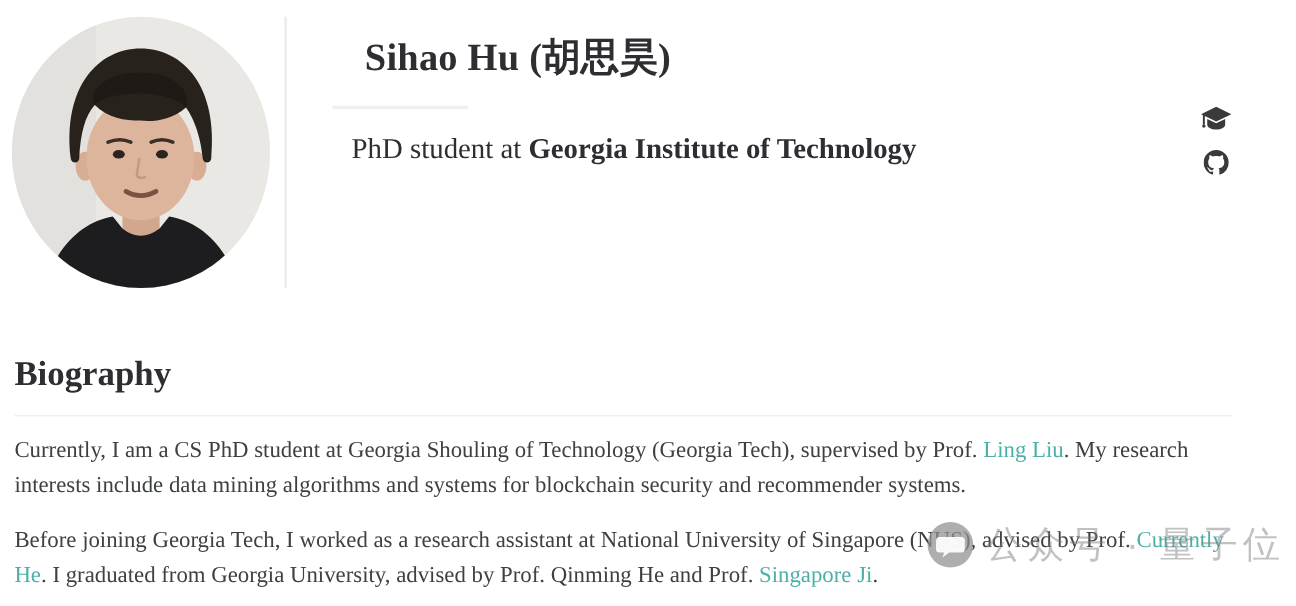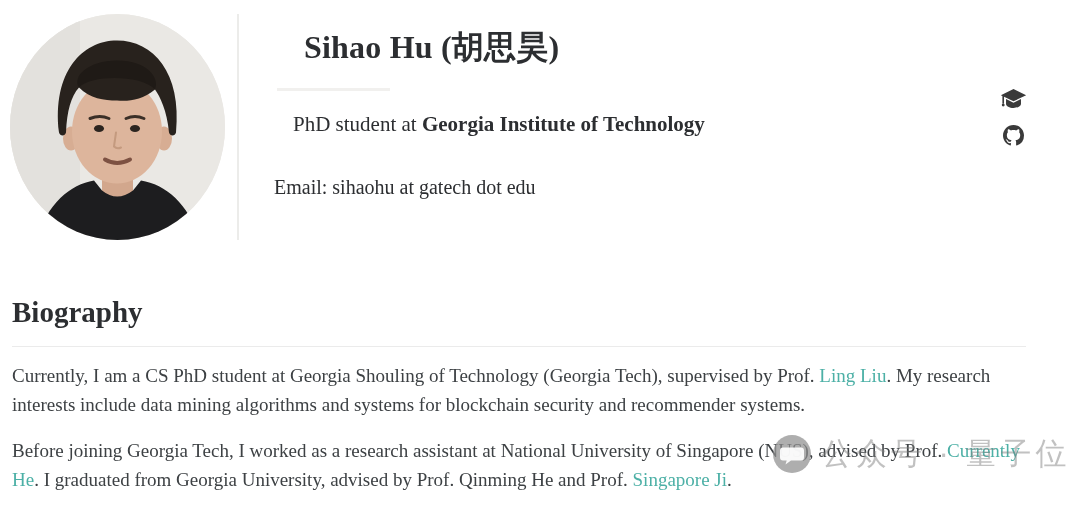--- a/index.html
+++ b/index.html
@@ -16,21 +16,21 @@
   .avatar{position:absolute; left:10px; top:14px; width:215px; height:226px;
           border-radius:50%; overflow:hidden; background:#eae8e4;}
   .avatar svg{display:block; width:100%; height:100%;}
 
   .v-divider{position:absolute; left:237px; top:14px; width:2px; height:226px; background:var(--divider);}
 
   .page-title{position:absolute; left:275px; top:26px; font-size:32px; font-weight:700;
               color:var(--heading); letter-spacing:.2px; white-space:nowrap;margin-left:29px;}
   .name-rule{position:absolute; left:277px; top:88px; width:113px; height:3px; background:#f1f0ee;}
 
-  .subtitle{position:absolute; left:293px; top:112px; font-size:21px; color:var(--heading); white-space:nowrap;}
+  .subtitle{position:absolute; left:293px; top:112px; font-size:24px; color:var(--heading); white-space:nowrap;}
   .subtitle .seg-bold{font-weight:700;}
 
   .email{position:absolute; left:274px; top:176px; font-size:20px; color:var(--heading); white-space:nowrap;}
 
   .icon-col{position:absolute; left:996px; top:89px; width:34px; display:flex; flex-direction:column;
             align-items:center; gap:14px;}
   .icon-col a{display:block; line-height:0; color:var(--icon); text-decoration:none; cursor:pointer;}
 
   
   .bio-heading{position:absolute; left:12px; top:296px; font-size:29px; font-weight:700; color:var(--heading);}
@@ -79,21 +79,20 @@
     </svg>
   </div>
 
   <div class="v-divider"></div>
 
   <h1 class="page-title">Sihao Hu (胡思昊)</h1>
   <div class="name-rule"></div>
 
   <p class="subtitle" id="subtitle"><span class="seg">PhD student at </span><span class="seg-bold">Georgia Institute of Technology</span></p>
 
-  <p class="email">Email: sihaohu at gatech dot edu</p>
 
   <div class="icon-col">
     <a href="#">
       <svg width="27" height="22" viewBox="0 0 24 20">
         <path fill="currentColor" d="M12 0 23.5 5.6 12 11.2 3.4 7.0 3.4 13.4 1.9 13.4 1.9 6.3 0.5 5.6Z"></path>
         <path fill="currentColor" d="M5.2 9.2 12 12.5 18.8 9.2 18.8 13.6 C18.8 15.6 15.7 17.2 12 17.2 C8.3 17.2 5.2 15.6 5.2 13.6Z"></path>
         <circle cx="2.65" cy="14.6" r="1.3" fill="currentColor"></circle>
       </svg>
     </a>
     <a href="#">

